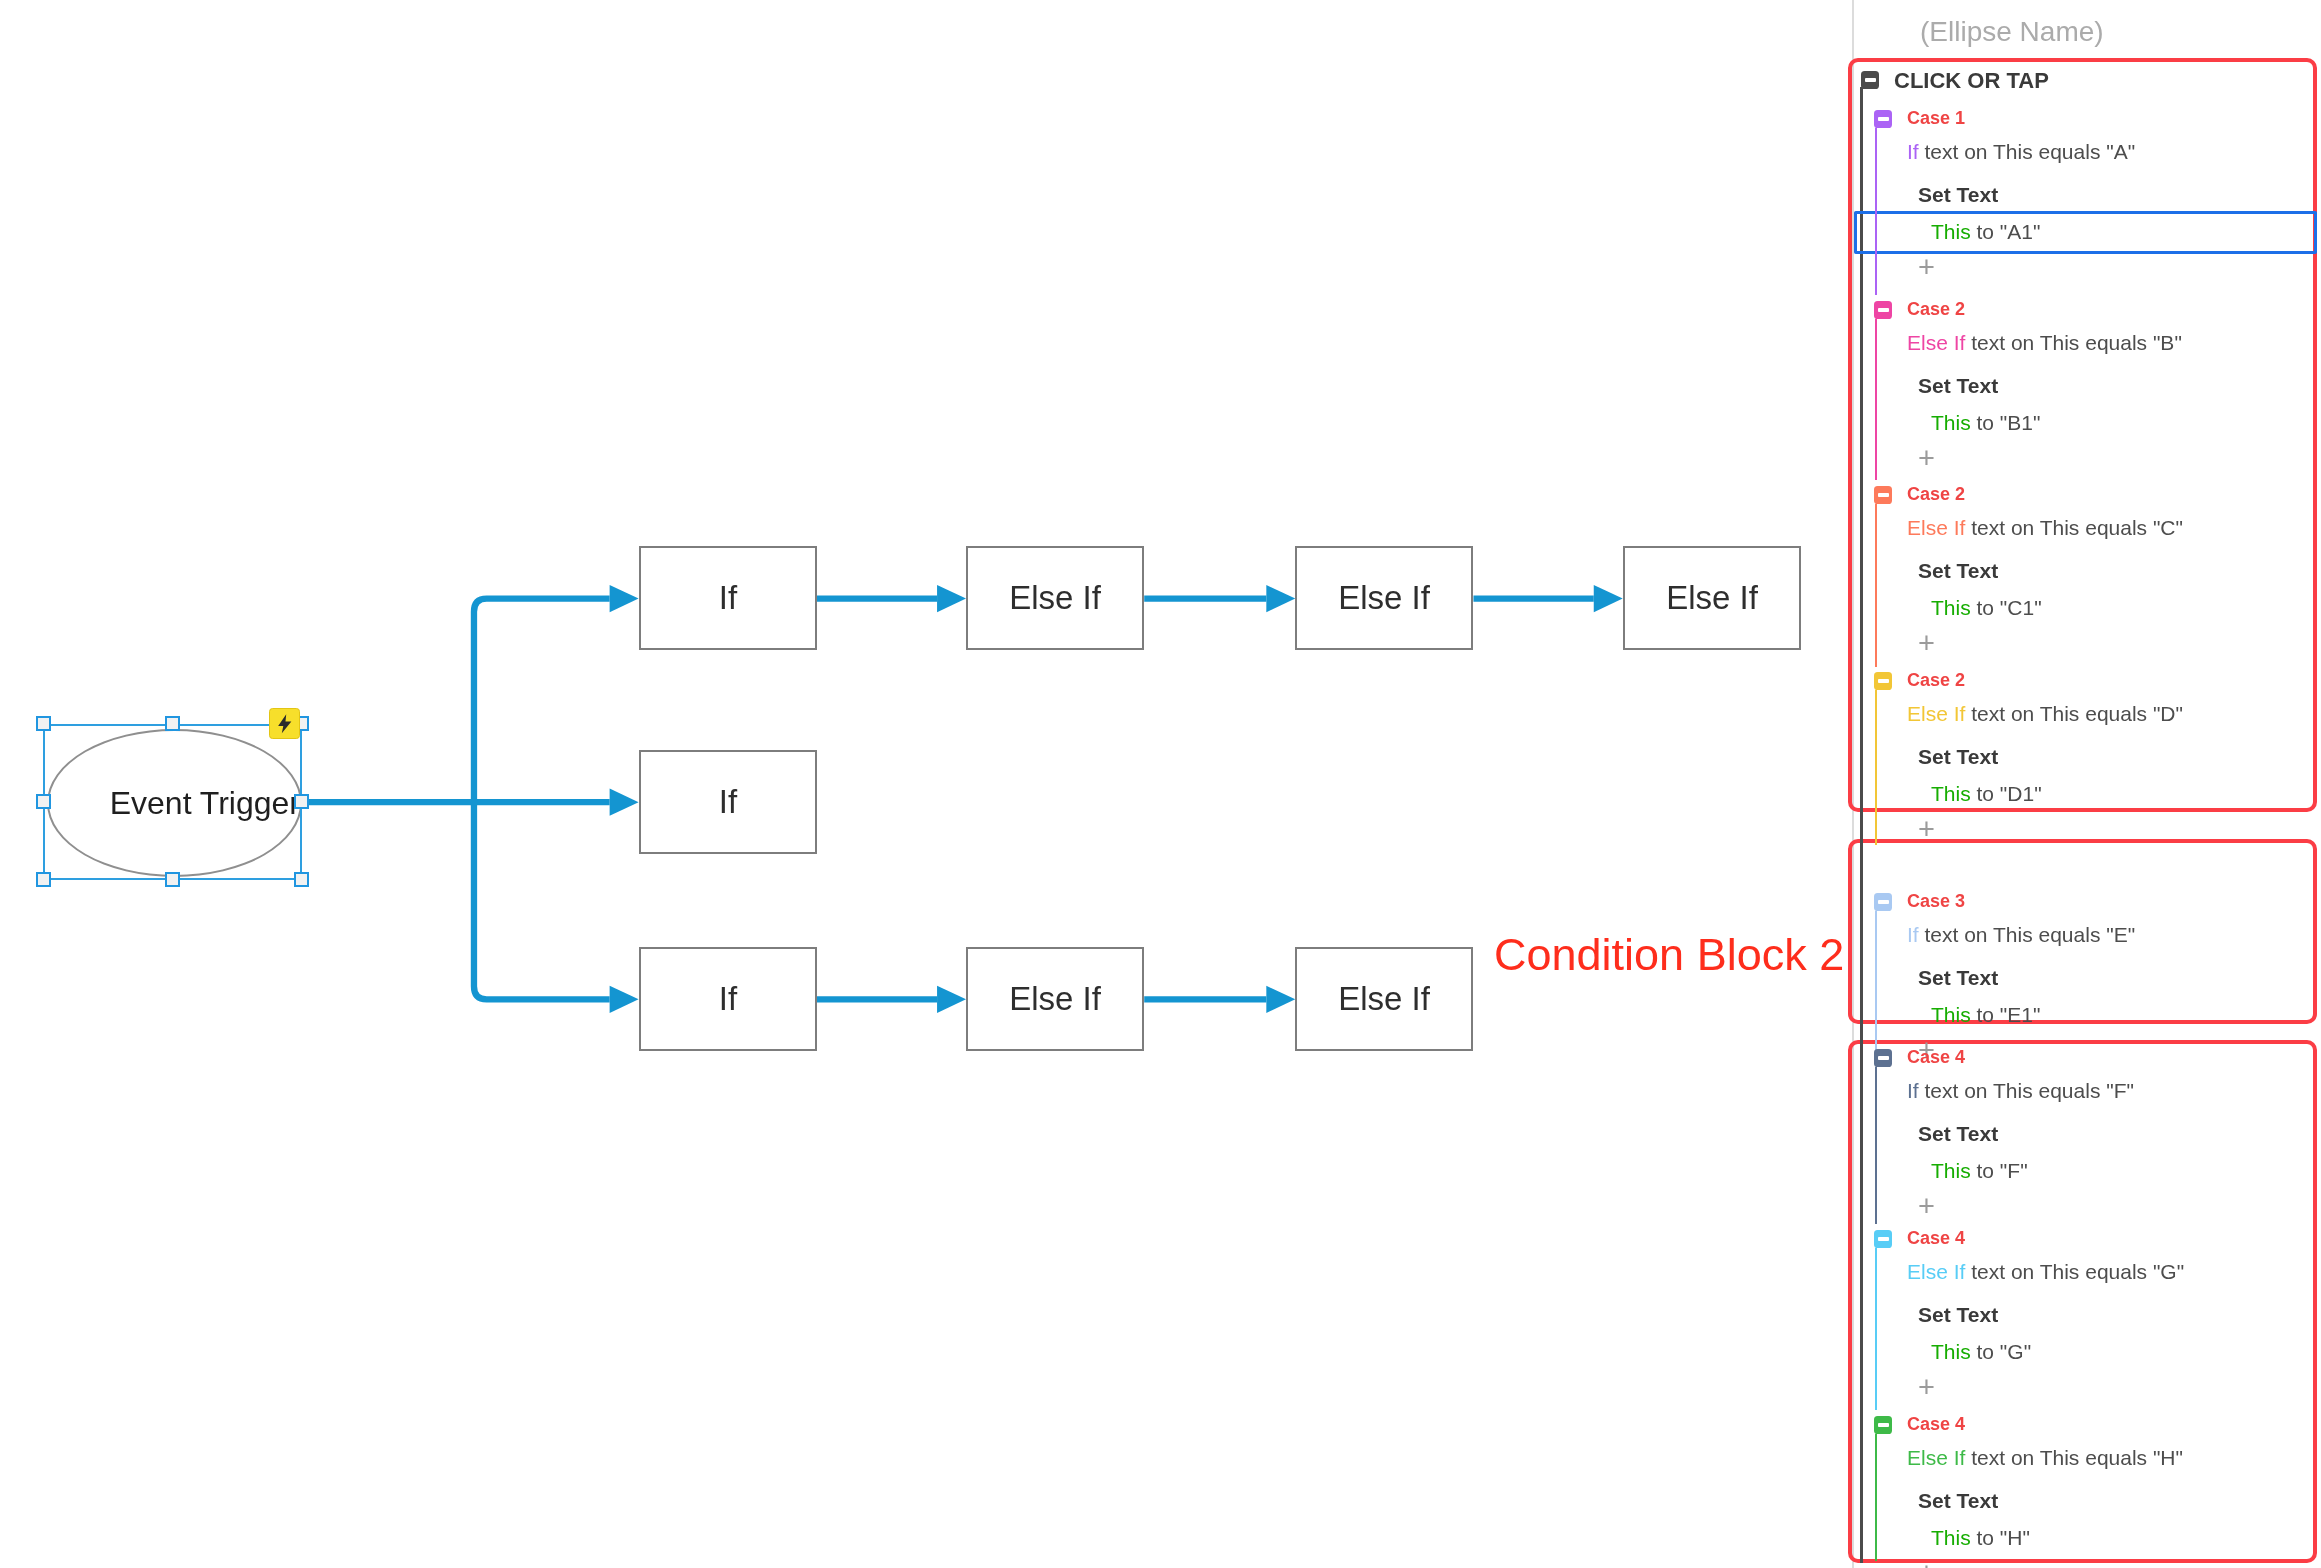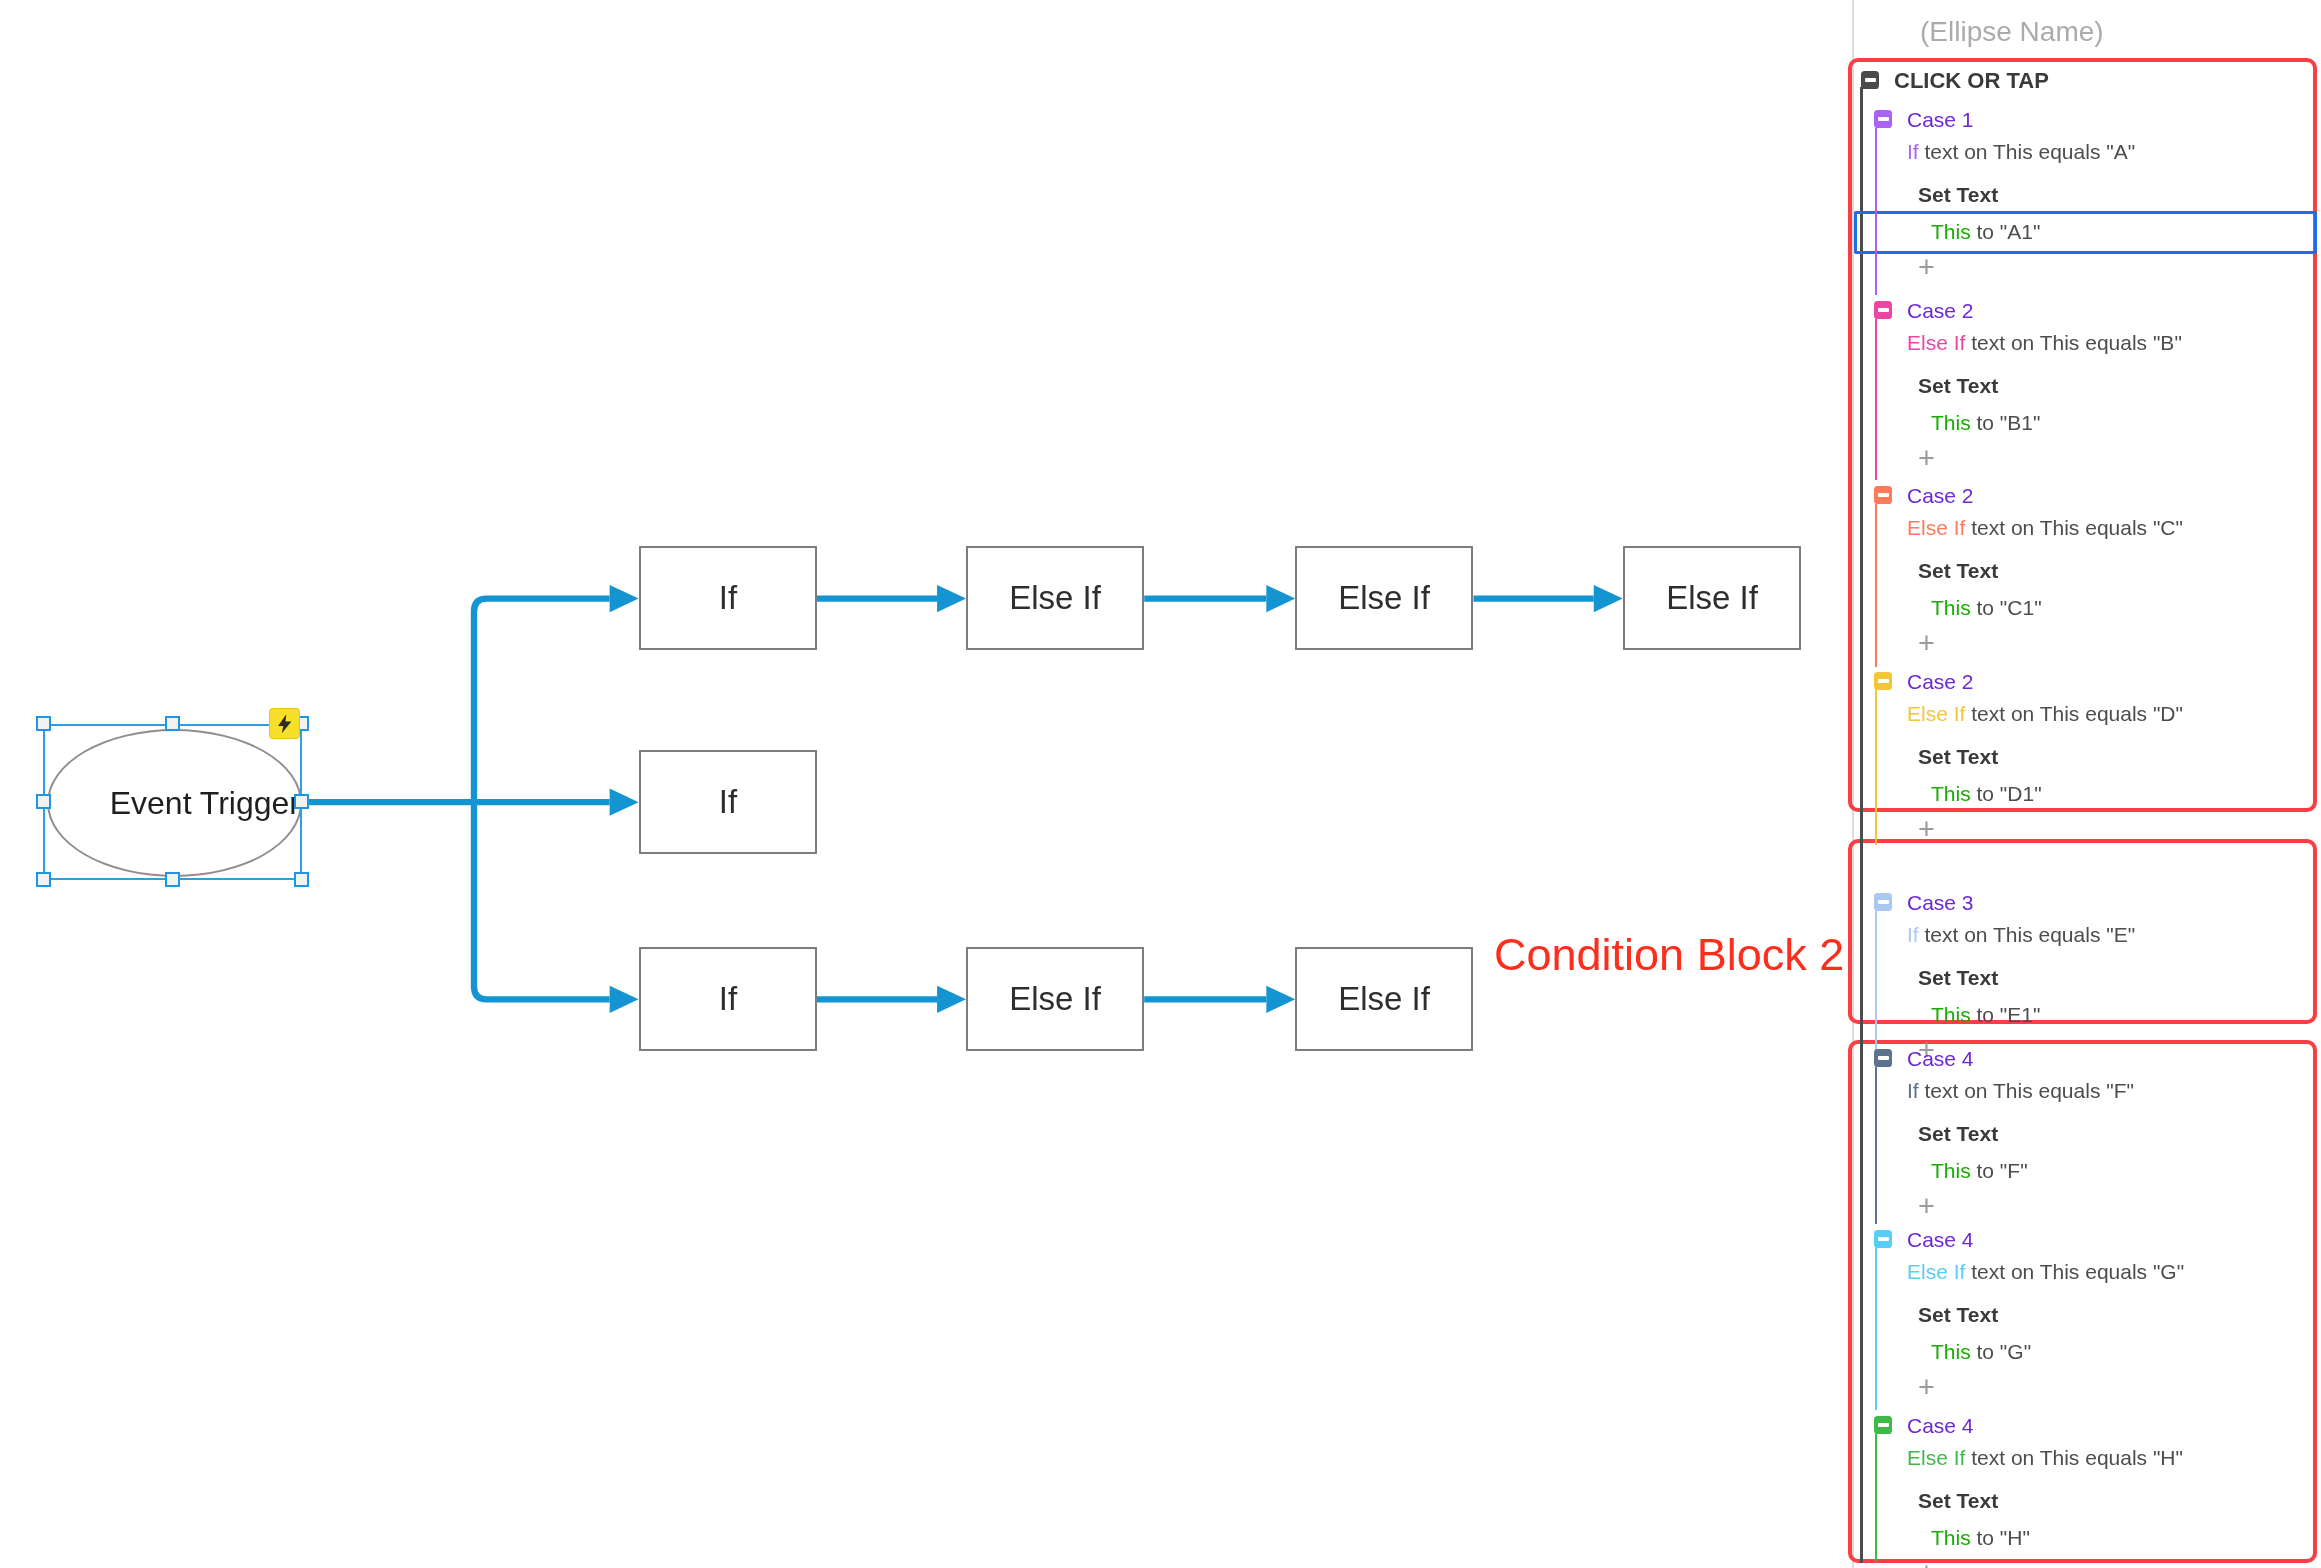--- a/index.html
+++ b/index.html
@@ -33,21 +33,21 @@
   .name-placeholder{position:absolute;left:1896px;top:16.3px;font-size:28px;color:#ababab;z-index:4;margin-left:24px;}
   .trigger-line{position:absolute;left:1860px;top:87px;width:2.7px;height:1476px;background:#4b4b4b;z-index:4;}
   .trigger-head{position:absolute;left:1861px;top:71px;z-index:5;}
   .mini{position:absolute;width:18px;height:18px;border-radius:3.6px;}
   .mini::after{content:"";position:absolute;left:3.6px;top:7.2px;width:11px;height:3.6px;background:#fff;border-radius:0.9px;}
   .trig-label{position:absolute;left:33px;top:-2.7px;font-size:22px;font-weight:bold;color:#3a3a3a;white-space:nowrap;}
 
   .case-block{position:absolute;left:1867px;width:452px;height:190px;z-index:5;}
   .scope-line{position:absolute;left:7.7px;top:18px;width:2.7px;}
   .cb-icon{left:7.2px;top:0;}
-  .cb-title{position:absolute;left:40px;top:-1.8px;font-size:21px;font-weight:normal;color:#6d28d9;white-space:nowrap;}
+  .cb-title{position:absolute;left:40px;top:-1.8px;font-size:18px;font-weight:bold;color:#ef4444;white-space:nowrap;}
   .cb-cond{position:absolute;left:40px;top:30px;font-size:21px;color:#4d4d4d;white-space:nowrap;}
   .cb-action{position:absolute;left:51px;top:73px;font-size:21px;font-weight:bold;color:#3a3a3a;white-space:nowrap;}
   .cb-this{position:absolute;left:64px;top:110px;font-size:21px;color:#4d4d4d;white-space:nowrap;}
   .cb-plus{position:absolute;left:51px;top:141px;font-size:29px;color:#9b9b9b;}
   .sel-row{position:absolute;left:1854px;top:211px;width:463px;height:43px;box-sizing:border-box;
     border:3.6px solid #1d6fe8;border-radius:1.8px;z-index:4;}
 </style>
 </head>
 <body>
 

